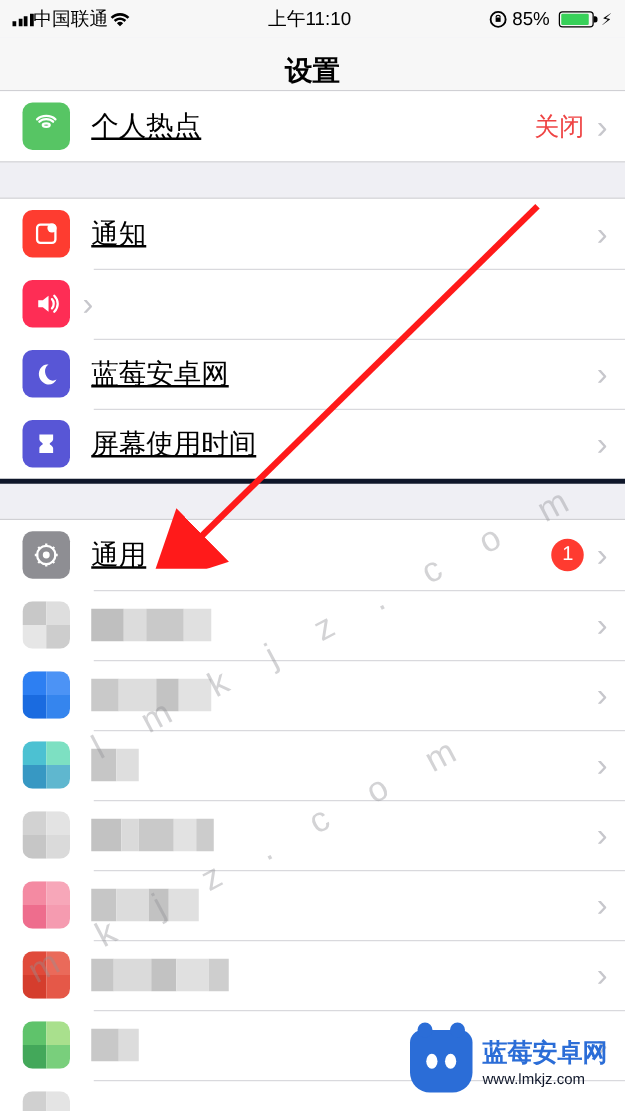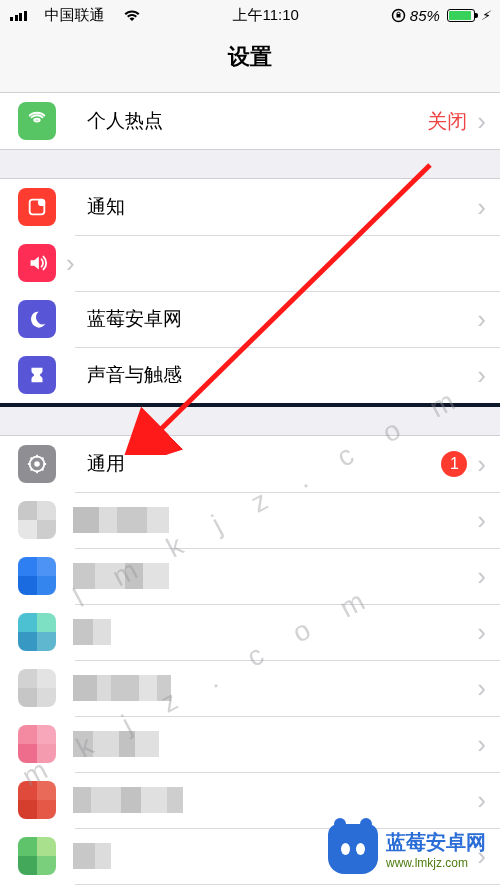--- a/index.html
+++ b/index.html
@@ -15,22 +15,22 @@
 .status-bar {
   height: 30px;
   display: flex;
   justify-content: space-between;
   align-items: center;
   padding: 0 10px;
   font-size: 15px;
   font-weight: 500;
   background: #f7f7f7;
 }
-.status-left { display: flex; align-items: center; gap: 18px; }
-.status-right { display: flex; align-items: center; gap: 4px; font-style: italic; }
+.status-left { display: flex; align-items: center; gap: 0; }
+.status-right { display: flex; align-items: center; gap: 4px; }
 .signal-bars {
   display: flex;
   align-items: flex-end;
   gap: 1.5px;
   height: 12px;
 }
 .signal-bars span {
   width: 3px;
   background: #000;
   display: block;
@@ -68,21 +68,21 @@
 }
 .bolt {
   font-size: 13px;
   margin-left: 2px;
 }
 .nav-title {
   background: #f7f7f7;
   text-align: center;
   font-size: 22px;
   font-weight: 600;
-  padding: 12px 0 20px;
+  padding: 12px 0 0;
   border-bottom: 1px solid #d0d0d4;
 }
 .group {
   background: #fff;
 }
 .group + .group { margin-top: 28px; }
 .row {
   display: flex;
   align-items: center;
   height: 56px;
@@ -104,22 +104,23 @@
   border-radius: 8px;
   display: flex;
   align-items: center;
   justify-content: center;
   flex-shrink: 0;
   color: #fff;
 }
 .icon svg { width: 22px; height: 22px; }
 .label {
   flex: 1;
-  font-size: 19px;
-  margin-left: 31px;
+  font-size: 22px;
+  margin-left: 17px;
+  text-decoration: underline;
 }
 .value {
   color: #ef4444;
   font-size: 20px;
 }
 .chevron {
   color: #c7c7cc;
   font-size: 26px;
   margin-left: 10px;
   font-weight: 300;
@@ -219,21 +220,21 @@
   display: flex;
   flex-direction: column;
   align-items: flex-start;
 }
 .logo-text .cn {
   color: #2b6dd7;
   font-size: 20px;
   font-weight: 700;
 }
 .logo-text .url {
-  color: #4d7c0f;
+  color: #0f172a;
   font-size: 12px;
 }
 .group-first { border-bottom: 1px solid #d0d0d4; }
 </style>
 </head>
 <body>
 
 <div class="status-bar">
   <div class="status-left">
     <div class="signal-bars">
@@ -305,21 +306,21 @@
     </div>
     <div class="label">蓝莓安卓网</div>
     <div class="chevron">›</div>
   </div>
   <div class="row">
     <div class="icon" style="background:#5856d6">
       <svg viewBox="0 0 24 24">
           <path d="M6 4 L18 4 L18 8 C18 10 15 11 15 12 C15 13 18 14 18 16 L18 20 L6 20 L6 16 C6 14 9 13 9 12 C9 11 6 10 6 8 Z" fill="#fff"></path>
         </svg>
     </div>
-    <div class="label">声音与触感</div>
+    <div class="label">屏幕使用时间</div>
     <div class="chevron">›</div>
   </div>
 </div>
 
 <div class="group" style="border-top:1px solid #d0d0d4">
   <div class="row">
     <div class="icon" style="background:#8e8e93">
       <svg viewBox="0 0 24 24">
           <circle cx="12" cy="12" r="8" fill="none" stroke="#fff" stroke-width="2"></circle>
           <circle cx="12" cy="12" r="3" fill="#fff"></circle>

